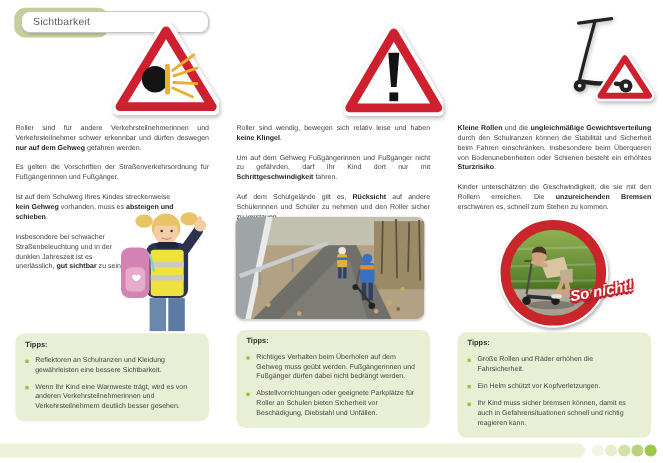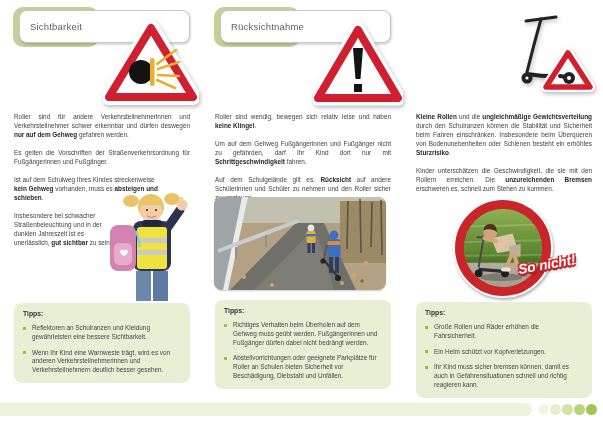--- a/index.html
+++ b/index.html
@@ -2,21 +2,21 @@
 <html><head>
 <meta charset="utf-8">
 <style>
   html,body{margin:0;padding:0;background:#fff;}
   .page{position:relative;width:603px;height:421px;background:#fff;overflow:hidden;
         font-family:"Liberation Sans",sans-serif;color:#3f3f3f;}
   .col{position:absolute;top:0;width:201px;height:421px;}
   .c1{left:0}.c2{left:201px}.c3{left:402px}
 
   
-  .tab{position:absolute;top:10px;left:19px;right:11px;height:33px;}
+  .tab{position:absolute;top:10px;left:19px;right:11px;height:20px;}
   .tab-green{position:absolute;left:-6px;top:-3px;bottom:-4px;width:50%;
              background:#c4d09a;border-radius:10px;}
   .tab-pill{position:absolute;inset:0;background:#fff;border:1px solid #c6c6c6;
             border-radius:8px;display:flex;align-items:center;padding-left:10px;
             box-shadow:1px 1.5px 2px rgba(0,0,0,.15);}
   .tab-pill span{font-size:9.5px;color:#5d5d5d;letter-spacing:.2px;}
 
   .art{position:absolute;filter:drop-shadow(1px 2px 2px rgba(0,0,0,.28));}
   .c1 .art{left:103px;top:20px;}
   .c2 .art{left:112px;top:22px;}
@@ -118,26 +118,20 @@
     <div class="tips">
       <div class="tips-title">Tipps:</div>
       <ul>
           <li>Reflektoren an Schulranzen und Kleidung gewährleisten eine bessere Sichtbarkeit.</li>
           <li>Wenn Ihr Kind eine Warnweste trägt, wird es von anderen Verkehrsteilnehmerinnen und Verkehrsteilnehmern deutlich besser gesehen.</li>
         </ul>
     </div>
   </section>
 
   <section class="col c2">
-    <div class="tab">
-      <div class="tab-green"></div>
-      <div class="tab-pill">
-        <span>Rücksichtnahme</span>
-      </div>
-    </div>
     <svg class="art" width="90" height="84" viewBox="0 0 90 84">
       <polygon points="45,8 85,76 5,76" fill="#fff" stroke="#fff" stroke-width="15" stroke-linejoin="round"></polygon>
       <polygon points="45,8 85,76 5,76" fill="#fff" stroke="#cf2030" stroke-width="8" stroke-linejoin="round"></polygon>
       <polygon points="40,26 50,26 47.5,57 42.5,57" fill="#131313"></polygon>
       <rect x="41" y="62" width="8" height="8" fill="#131313"></rect>
     </svg>
     <div class="paras">
         <p><span>Roller sind wendig, bewegen sich relativ leise und haben </span><b>keine Klingel</b><span>.</span></p>
         <p><span>Um auf dem Gehweg Fußgängerinnen und Fußgänger nicht zu gefährden, darf Ihr Kind dort nur mit </span><b>Schrittgeschwindigkeit</b><span> fahren.</span></p>
         <p><span>Auf dem Schulgelände gilt es, </span><b>Rücksicht</b><span> auf andere Schülerinnen und Schüler zu nehmen und den Roller sicher zu verstauen.</span></p>

